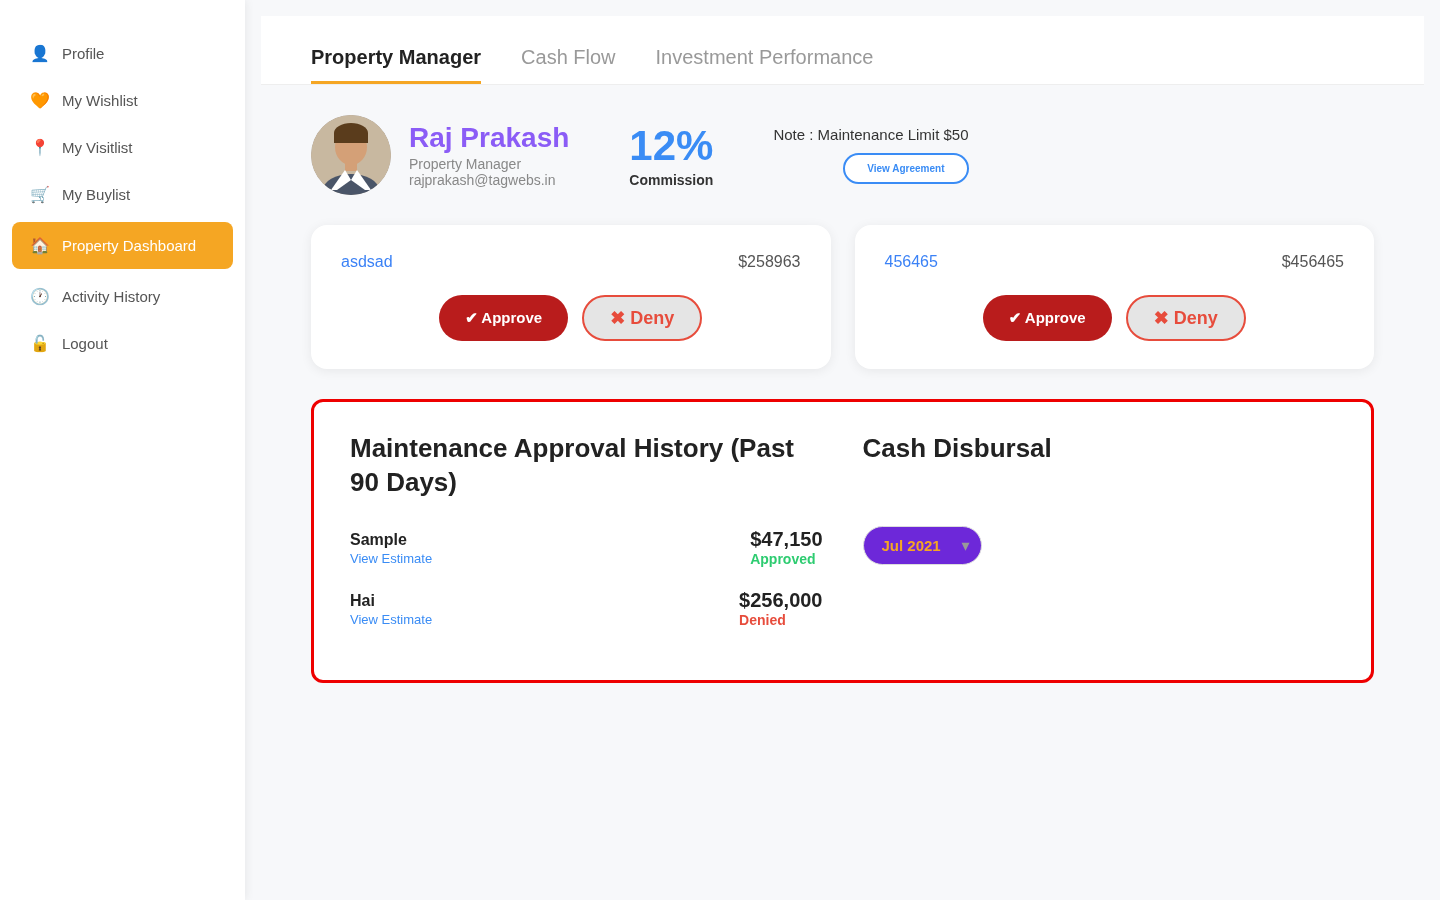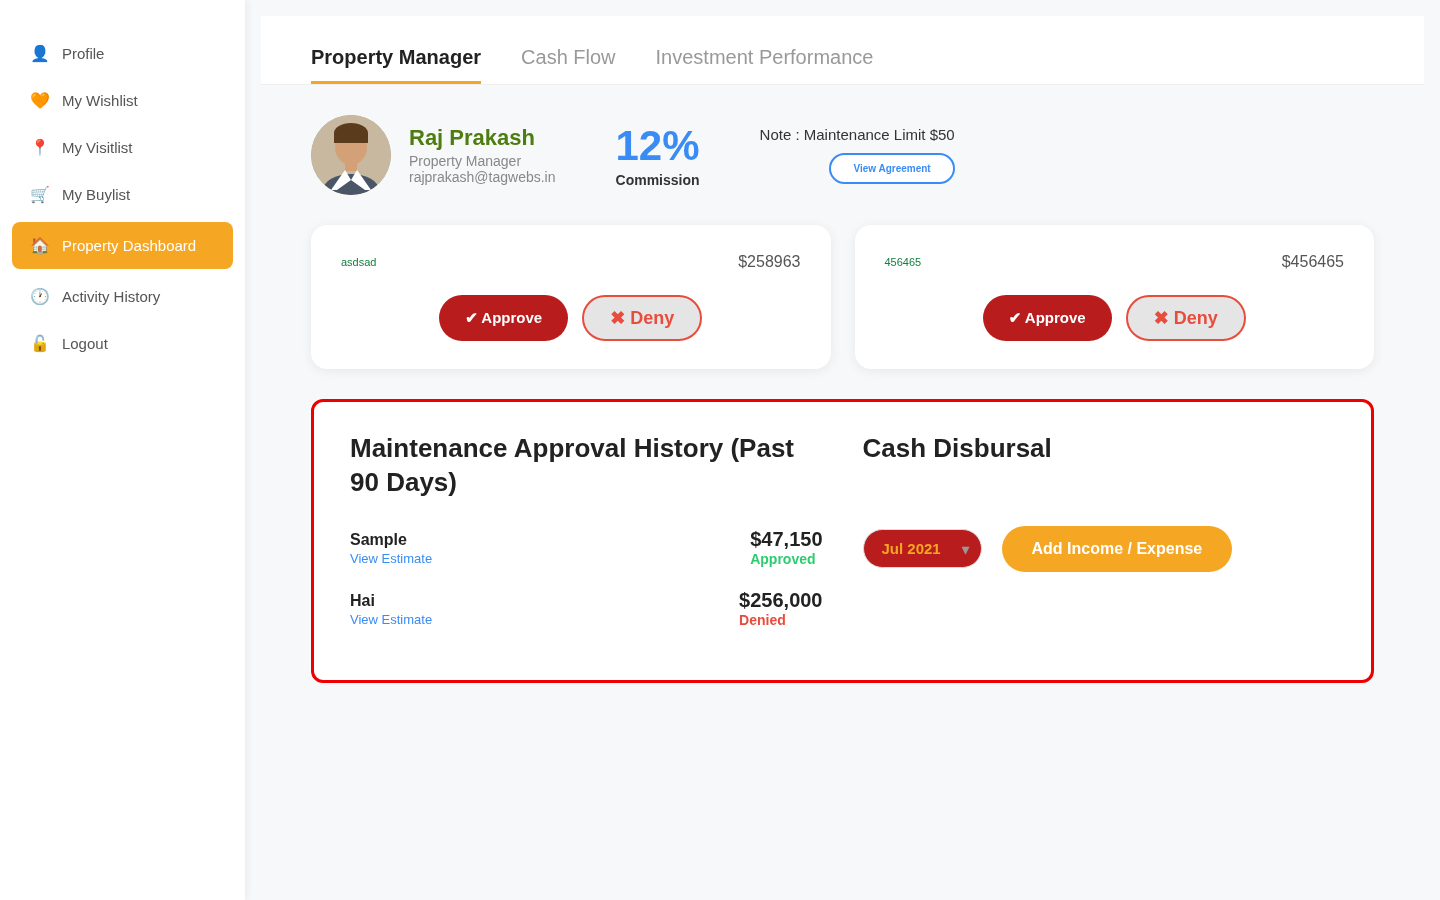--- a/index.html
+++ b/index.html
@@ -86,21 +86,21 @@
       gap: 18px;
     }
     .manager-avatar {
       width: 80px;
       height: 80px;
       border-radius: 50%;
       overflow: hidden;
       background: #ccc;
     }
     
-    .manager-info h2 { font-size: 22px; font-weight: 700; color: #4d7c0f; }
+    .manager-info h2 { font-size: 28px; font-weight: 700; color: #8b5cf6; }
     .manager-info .role { color: #888; font-size: 14px; margin-top: 2px; }
     .manager-info .email { color: #888; font-size: 14px; }
 
     .commission-box { text-align: left; }
     .commission-pct { font-size: 42px; font-weight: 800; color: #3a8cf5; }
     .commission-label { font-size: 14px; font-weight: 700; color: #333; margin-top: 2px; }
 
     .maintenance-note {
       text-align: right;
     }
@@ -128,21 +128,21 @@
       border-radius: 16px;
       padding: 28px 30px;
       box-shadow: 0 2px 12px rgba(0,0,0,0.07);
     }
     .property-card-header {
       display: flex;
       justify-content: space-between;
       align-items: center;
       margin-bottom: 24px;
     }
-    .property-name { font-size: 11px; color: #15803d; }
+    .property-name { font-size: 16px; color: #3b82f6; }
     .property-value { font-size: 16px; color: #555; }
     .property-card-actions {
       display: flex;
       gap: 14px;
       justify-content: center;
     }
     .approve-btn {
       background: #b91c1c;
       color: #fff;
       border: none;
@@ -224,21 +224,21 @@
       cursor: pointer;
       white-space: nowrap;
     }
     .month-select {
       border: 1.5px solid #ddd;
       border-radius: 25px;
       padding: 10px 18px;
       font-size: 15px;
       font-weight: 600;
       color: #f5a623;
-      background: #b91c1c;
+      background: #6d28d9;
       cursor: pointer;
       appearance: none;
       -webkit-appearance: none;
       padding-right: 32px;
     }
     .month-select-wrapper {
       position: relative;
       display: inline-block;
     }
     .month-select-wrapper::after {
@@ -402,19 +402,18 @@
           <div class="section-title">Cash Disbursal</div>
           <div class="disbursal-controls">
             <div class="month-select-wrapper">
               <select class="month-select">
                 <option>Jul 2021</option>
                 <option>Aug 2021</option>
                 <option>Sep 2021</option>
                 <option>Oct 2021</option>
               </select>
             </div>
-            <button class="add-income-btn">Add Income / Expense</button>
           </div>
         </div>
       </div>
     </div>
   </div>
 </div>
 
 </body></html>

